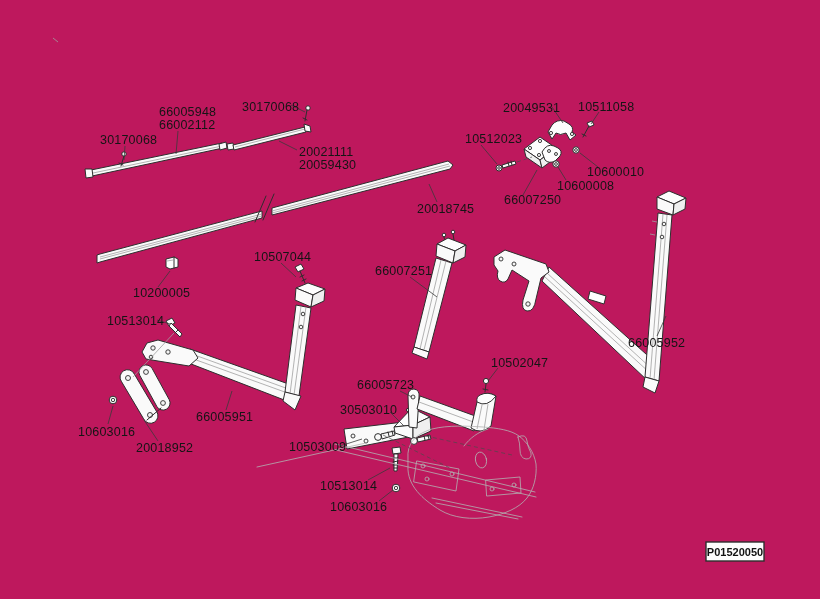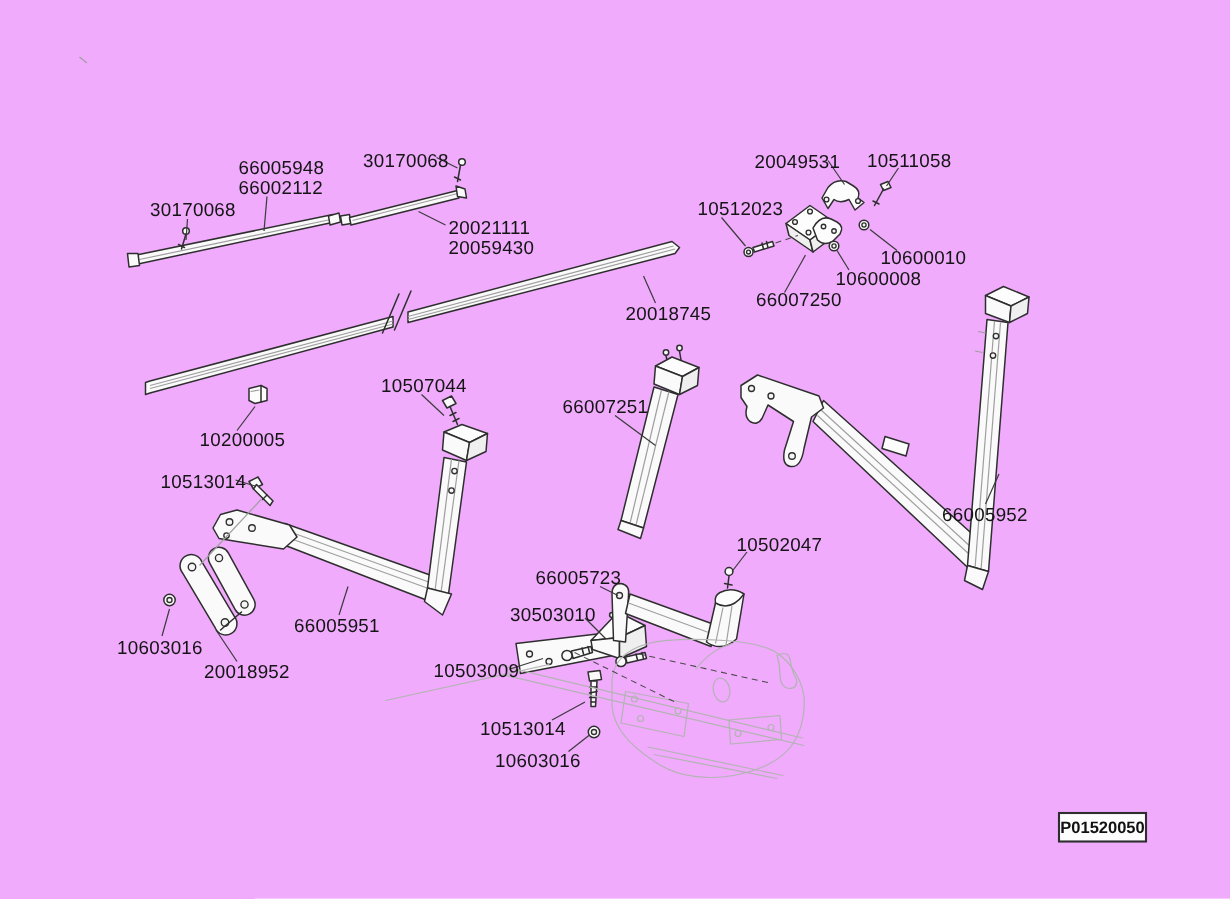--- a/index.html
+++ b/index.html
@@ -1,19 +1,19 @@
 <!DOCTYPE html>
 <html><head>
 <meta charset="utf-8">
 <style>
   html,body { margin:0; padding:0; }
   .canvas {
     position:relative;
     width:820px; height:599px;
-    background:#f0abfc;
+    background:#be185d;
     font-family:"Liberation Sans", sans-serif;
     overflow:hidden;
   }
   svg { display:block; }
   svg text.pn {
     font-family:"Liberation Sans", sans-serif;
     font-size:12.5px;
     fill:#151515;
     letter-spacing:0.2px;
   }

